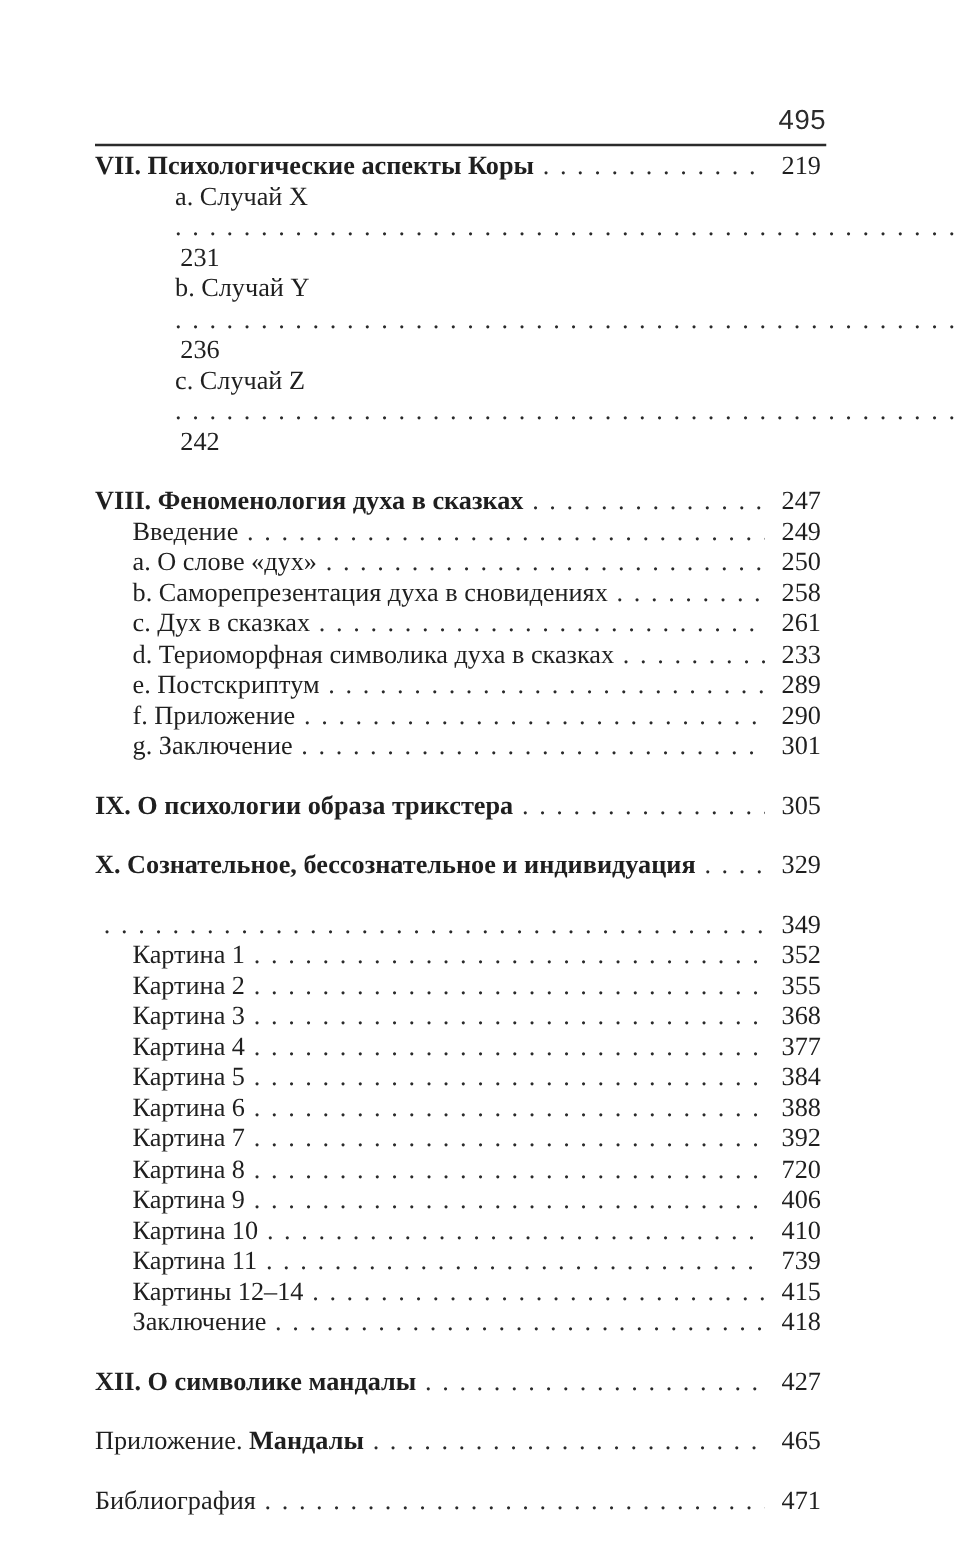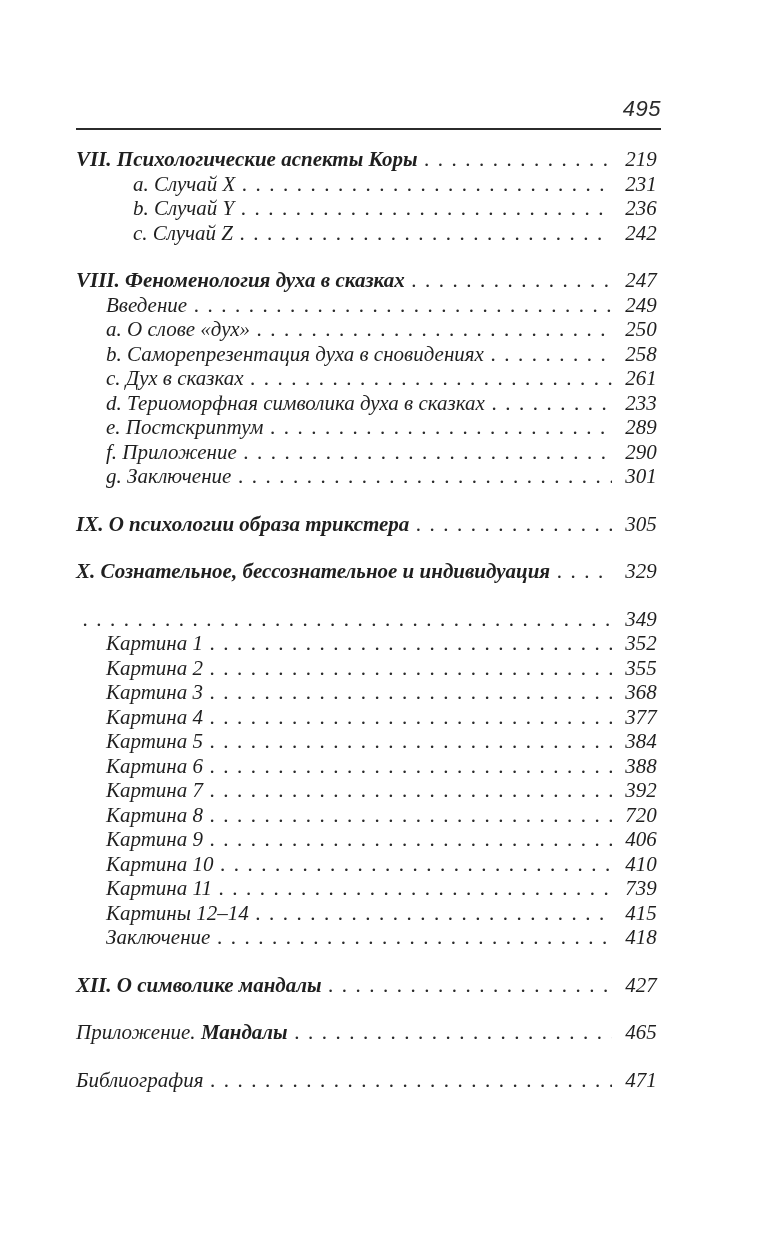--- a/index.html
+++ b/index.html
@@ -11,56 +11,55 @@
     width: 768px;
     height: 1240px;
     position: relative;
     font-family: "Liberation Serif", serif;
     color: #1f1f1f;
     overflow: hidden;
   }
   .page-inner {
     position: absolute;
     left: 76px;
-    top: 97px;
+    top: 84px;
     width: 585px;
-    font-style: italic;
   }
   .folio {
     font-family: "Liberation Sans", sans-serif;
     font-size: 22px;
     line-height: 24px;
     text-align: right;
     color: #2b2b2b;
     letter-spacing: 0.5px;
   }
   .header-rule {
     border: none;
     border-top: 2px solid #2b2b2b;
     margin: 7px 0 0 0;
     width: 100%;
   }
   .toc {
-    margin-top: 17px;
+    margin-top: 3px;
     font-size: 21px;
   }
   .toc-section {
     margin-top: 23px;
   }
   .toc-section:first-child {
     margin-top: 0;
   }
   .toc-row {
     display: flex;
     align-items: baseline;
     line-height: 24.5px;
     white-space: nowrap;
   }
   .toc-row.indent-1 { padding-left: 30px; }
-  .toc-row.indent-2 { padding-left: 57px; }
+  .toc-row.indent-2 { padding-left: 57px; flex-direction: column; }
   .toc-title {
     flex: 0 0 auto;
     white-space: nowrap;
   }
   .toc-title .b {
     font-weight: bold;
   }
   .leader {
     flex: 1 1 auto;
     overflow: hidden;

